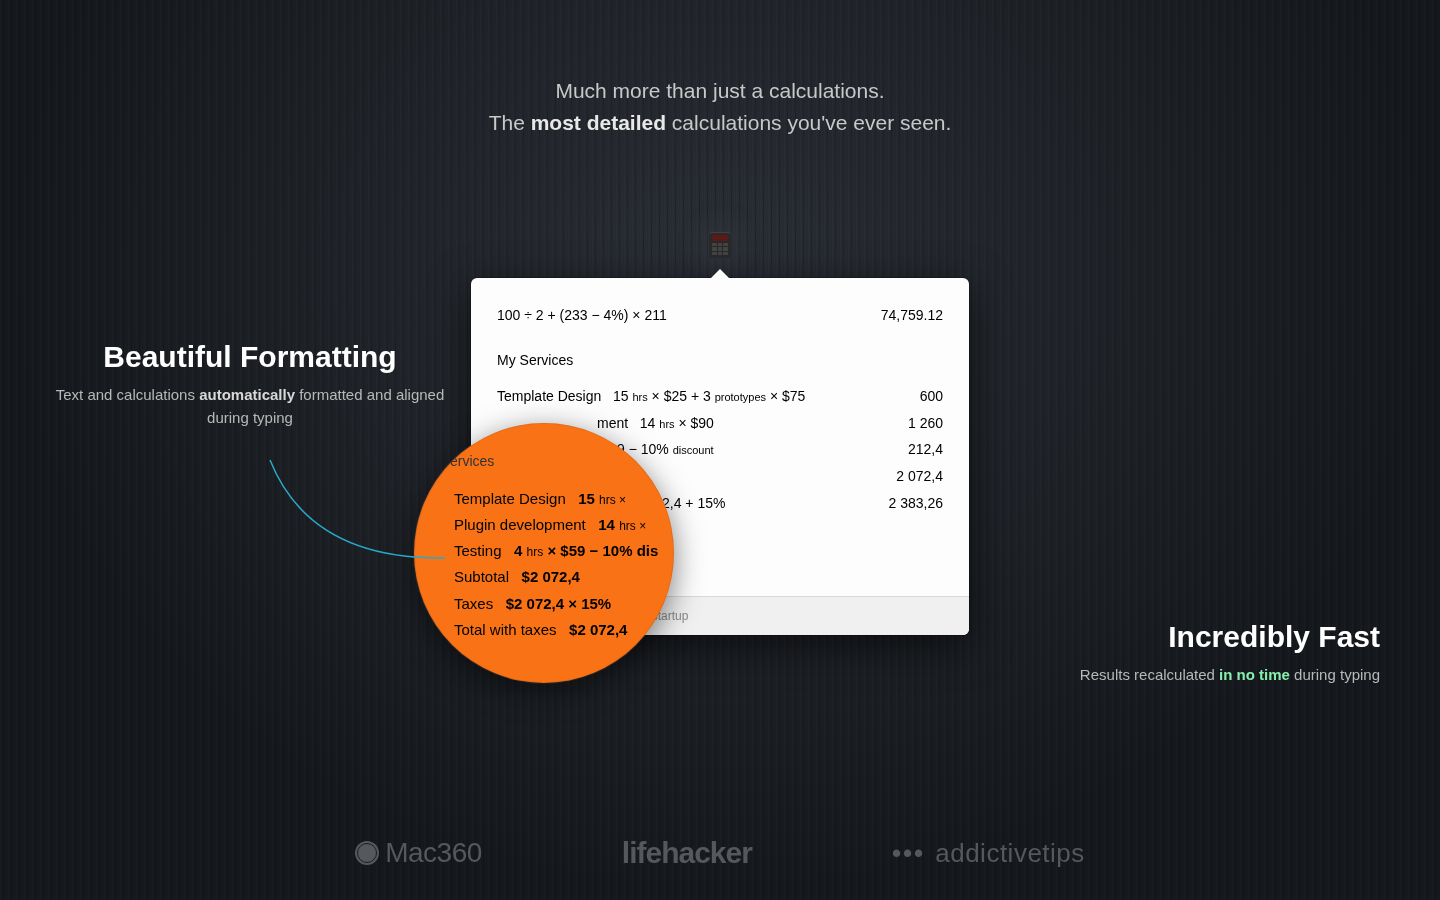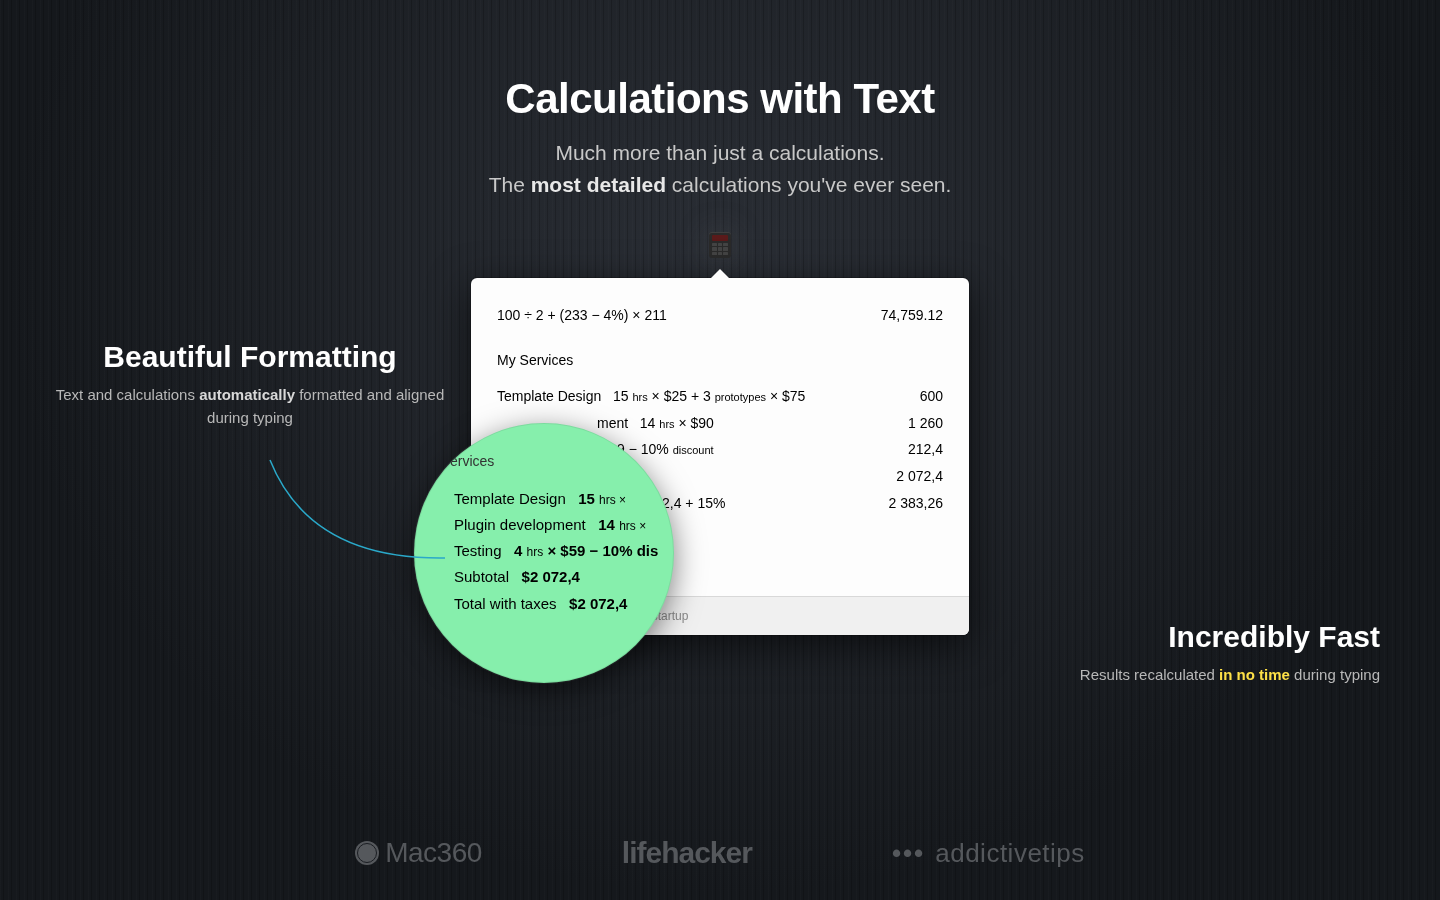--- a/index.html
+++ b/index.html
@@ -181,21 +181,21 @@
       accent-color: #3b7dd8;
     }
     
     .magnifier {
       position: absolute;
       top: 423px;
       left: 414px;
       width: 260px;
       height: 260px;
       border-radius: 50%;
-      background: #86efac;
+      background: #f97316;
       box-shadow: 0 8px 30px rgba(0,0,0,0.5), inset 0 0 0 1px rgba(0,0,0,0.08), 0 0 0 1px rgba(255,255,255,0.08);
       overflow: hidden;
       color: #000;
     }
     
     .magnifier-content {
       padding: 26px 20px 20px 40px;
       font-size: 15px;
       line-height: 1.75;
     }
@@ -267,21 +267,21 @@
     
     .callout-right p {
       font-size: 15px;
       font-weight: 300;
       color: #b8b8b8;
       line-height: 1.5;
     }
     
     .callout-right p strong {
       font-weight: 600;
-      color: #fde047;
+      color: #86efac;
     }
     
     .connector {
       position: absolute;
       top: 450px;
       left: 260px;
       width: 200px;
       height: 130px;
       pointer-events: none;
     }
@@ -343,21 +343,20 @@
       inset: 2px;
       border-radius: 50%;
       background: radial-gradient(circle at 35% 35%, transparent 30%, #55585c 31%, #55585c 35%, transparent 36%);
       border: 1px solid #1a1d22;
     }
   </style>
 </head>
 <body>
 
 <div class="hero-title">
-  <h1>Calculations with Text</h1>
   <div class="subtitle">
     <span>Much more than just a calculations.</span><br>
     <span>The </span><strong>most detailed</strong><span> calculations you've ever seen.</span>
   </div>
 </div>
 
 <div class="calc-icon">
   <div class="screen"></div>
   <div class="keys">
     <span></span>
@@ -428,20 +427,23 @@
     <div class="mag-line">
       <span class="label">Plugin development</span>&nbsp;&nbsp;&nbsp;<span class="val"><span>14</span> <span class="unit">hrs ×</span></span>
     </div>
     <div class="mag-line">
       <span class="label">Testing</span>&nbsp;&nbsp;&nbsp;<span class="val"><span>4</span> <span class="unit">hrs</span> <span style="font-weight:600;">× $59 − 10% dis</span></span>
     </div>
     <div class="mag-line">
       <span class="label">Subtotal</span>&nbsp;&nbsp;&nbsp;<span class="val">$2 072,4</span>
     </div>
     <div class="mag-line">
+      <span class="label">Taxes</span>&nbsp;&nbsp;&nbsp;<span class="val">$2 072,4 × 15%</span>
+    </div>
+    <div class="mag-line">
       <span class="label">Total with taxes</span>&nbsp;&nbsp;&nbsp;<span class="val">$2 072,4</span>
     </div>
   </div>
 </div>
 
 <svg class="connector" viewBox="0 0 200 130">
   <path d="M 10 10 Q 50 110 185 108" stroke="#2aa8c9" stroke-width="1.5" fill="none"></path>
 </svg>
 
 <div class="callout-left">

